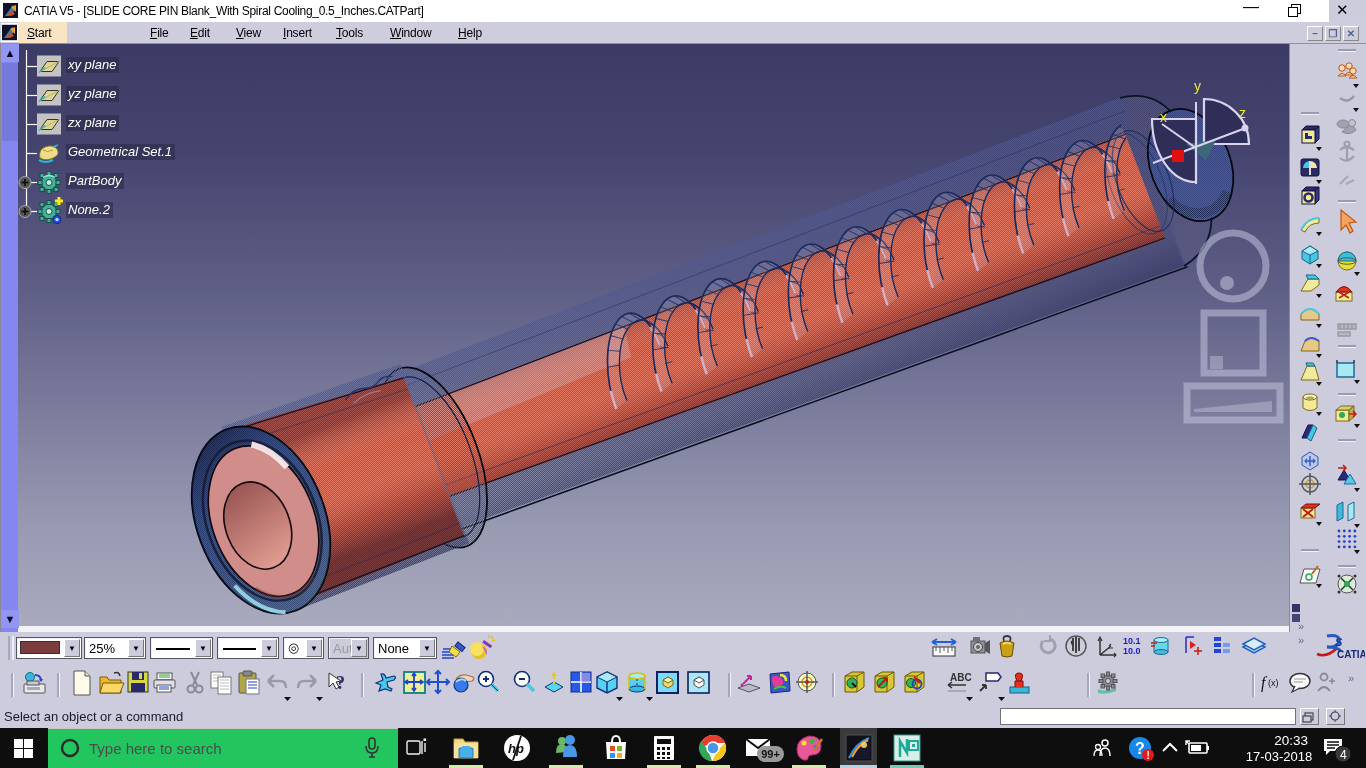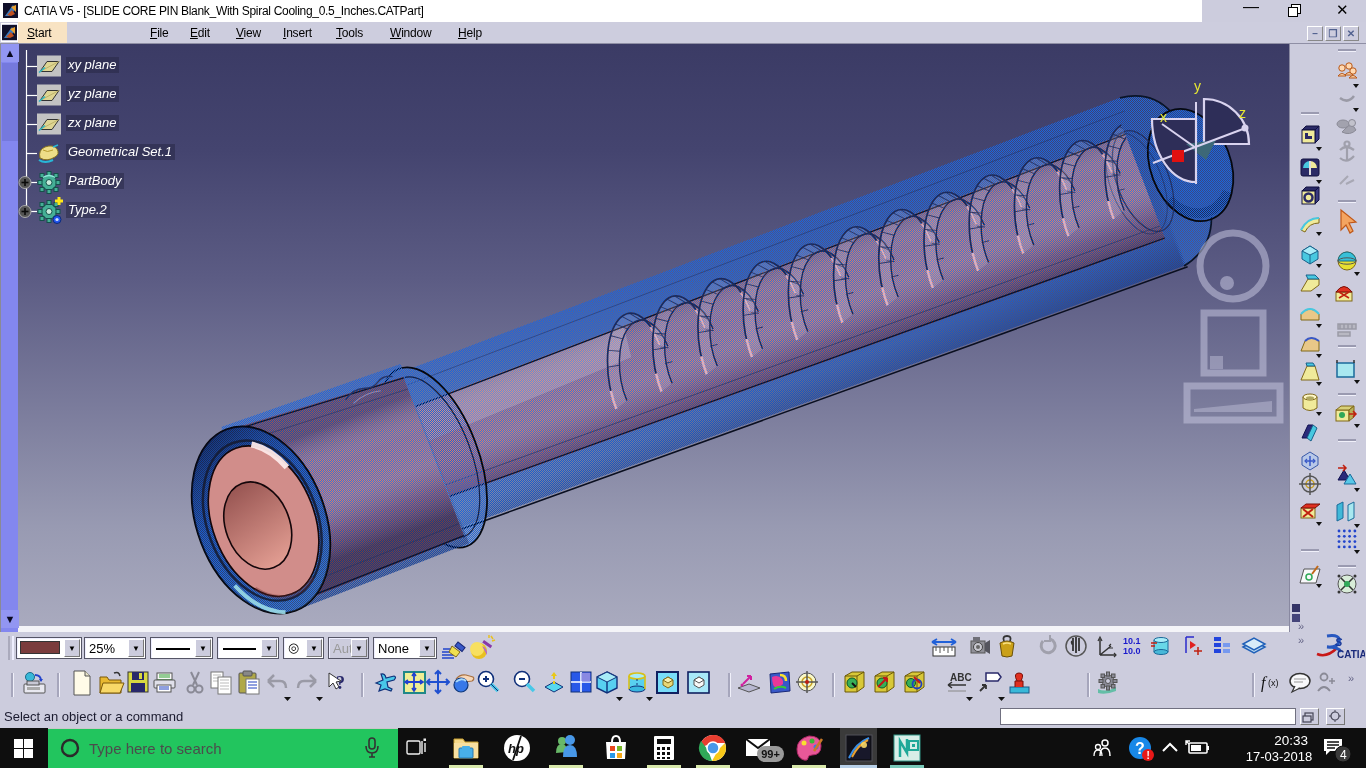--- a/index.html
+++ b/index.html
@@ -1,19 +1,19 @@
 <!DOCTYPE html>
 <html><head>
 <meta charset="utf-8">
 <style>
 * { margin:0; padding:0; box-sizing:border-box; }
 html,body { width:1366px; height:768px; overflow:hidden; font-family:"Liberation Sans", sans-serif; }
 #root { position:relative; width:1366px; height:768px; background:#ccccdd; }
 
-#titlebar { position:absolute; left:0; top:0; width:1202px; height:22px; background:#ffffff; }
+#titlebar { position:absolute; left:0; top:0; width:1329px; height:22px; background:#ffffff; }
 #titlebar .ticon { position:absolute; left:3px; top:3px; width:15px; height:15px; }
 #titlebar .ttext { position:absolute; left:24px; top:4px; font-size:12px; letter-spacing:-0.3px; color:#000; white-space:nowrap; }
 .winbtn { position:absolute; top:0px; color:#000; font-size:13px; }
 
 #menubar { position:absolute; left:0; top:22px; width:1366px; height:22px; background:#cdcdde; border-bottom:1px solid #8f8fa5; box-shadow:0 1px 0 #f2f2f8; }
 #menubar .micon { position:absolute; left:1px; top:1px; width:17px; height:19px; border:1px solid #fff; }
 .menuitem { position:absolute; top:4px; font-size:12px; letter-spacing:-0.2px; color:#000; }
 .menuitem u { text-decoration:underline; }
 #startitem { position:absolute; left:18px; top:0; width:49px; height:21px; background:#f8e3c3; }
 
@@ -512,21 +512,21 @@
         <circle cx="0" cy="0" r="6" fill="#555" stroke="#aaa" stroke-width="1"></circle>
         <line x1="-3.5" y1="0" x2="3.5" y2="0" stroke="#0a0a0a" stroke-width="1.6"></line>
         <line x1="0" y1="-3.5" x2="0" y2="3.5" stroke="#0a0a0a" stroke-width="1.6"></line>
       </g>
     </svg>
     <div class="treelabel" style="left:66px;top:13px;">xy plane</div>
     <div class="treelabel" style="left:66px;top:42px;">yz plane</div>
     <div class="treelabel" style="left:66px;top:71px;">zx plane</div>
     <div class="treelabel" style="left:66px;top:100px;">Geometrical Set.1</div>
     <div class="treelabel" style="left:66px;top:129px;">PartBody</div>
-    <div class="treelabel" style="left:66px;top:158px;">Type.2</div>
+    <div class="treelabel" style="left:66px;top:158px;">None.2</div>
     </div>
   </div>
 
   <div id="rightpanel">
       <svg width="77" height="588" style="position:absolute;left:0;top:0">
         <line x1="48" y1="6" x2="66" y2="6" stroke="#9a9ab0" stroke-width="2"></line>
         <line x1="48" y1="7.5" x2="66" y2="7.5" stroke="#f0f0fa" stroke-width="1"></line>
   <g transform="translate(57 28)" stroke="#b85818" stroke-width="1" fill="#ffd8b0">
   <circle cx="-5" cy="-4" r="3.2"></circle>
           <circle cx="2" cy="-6" r="3.2"></circle>

